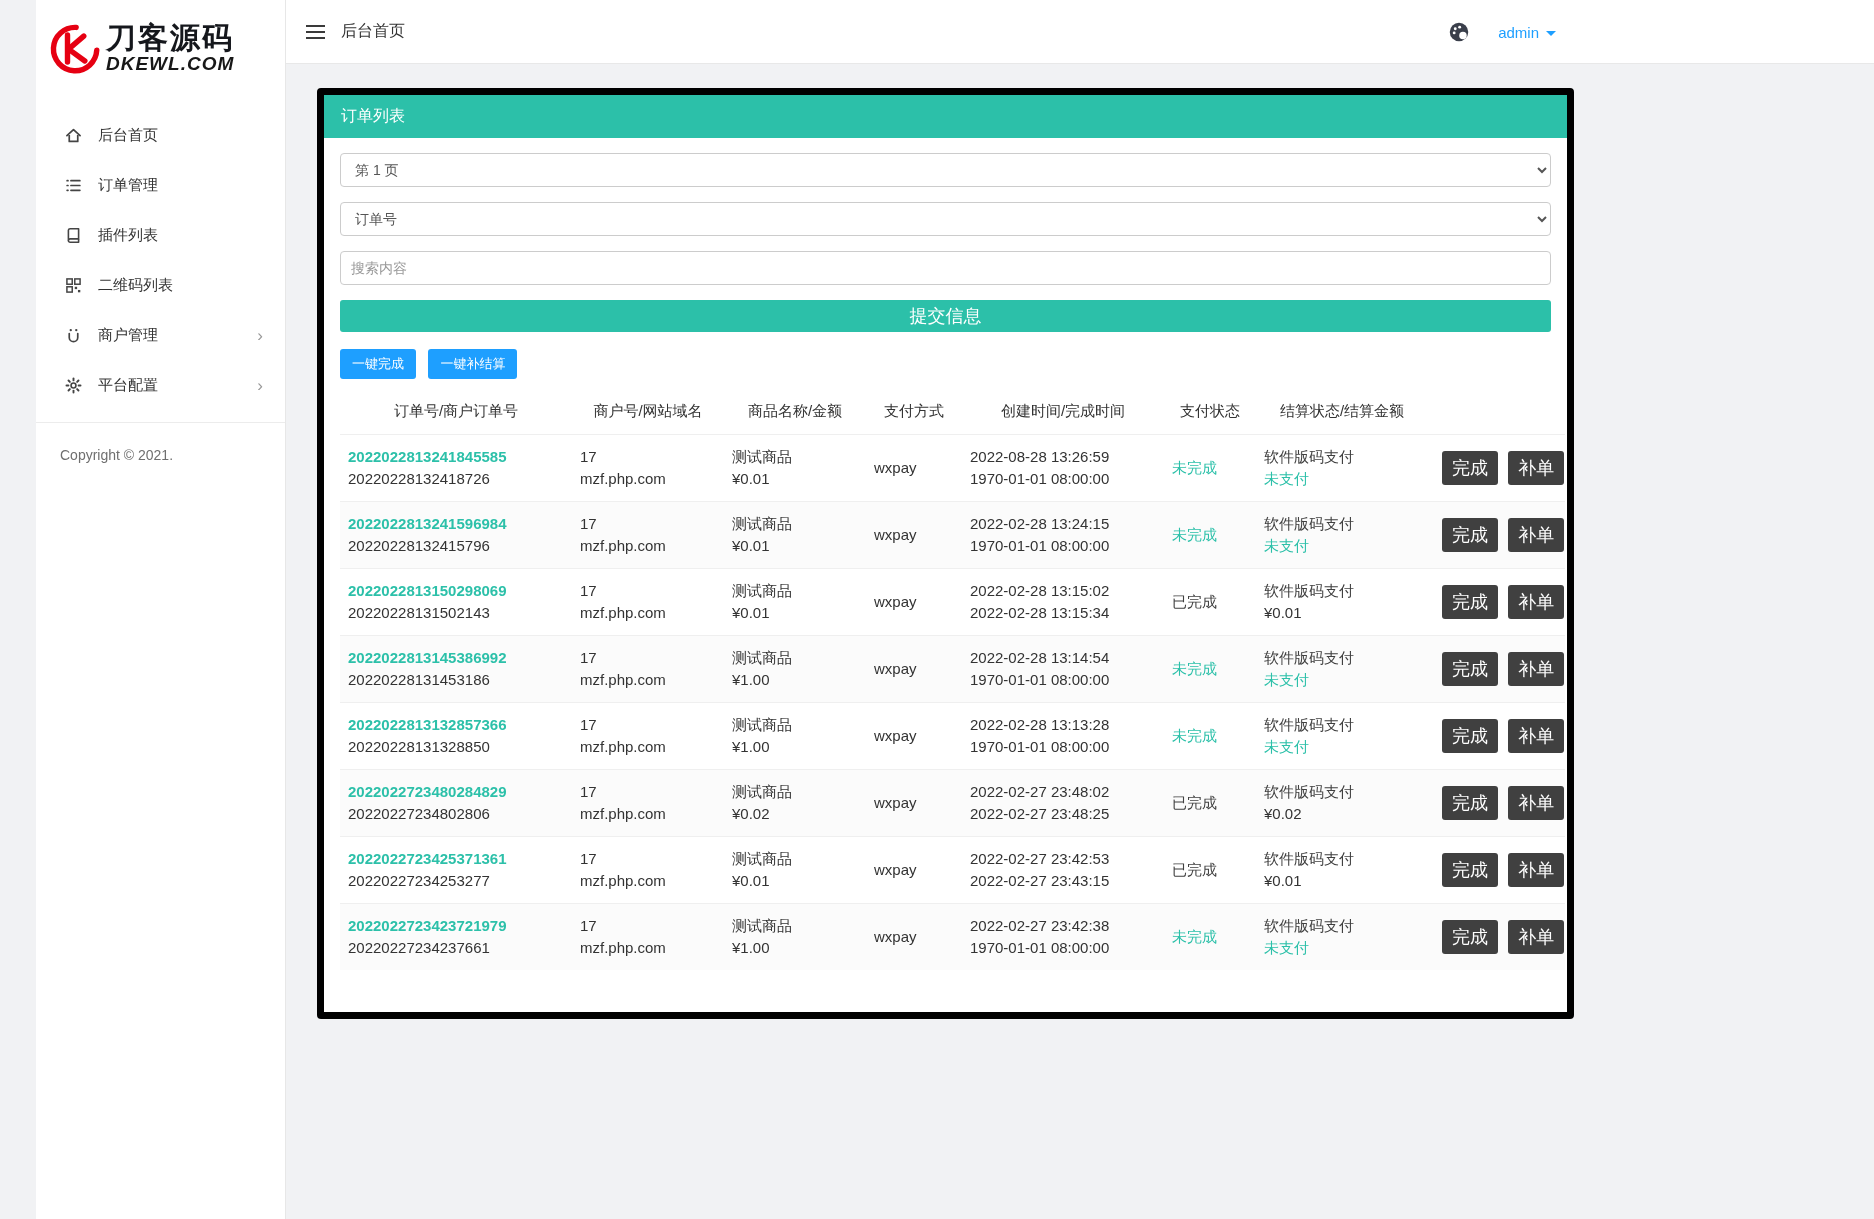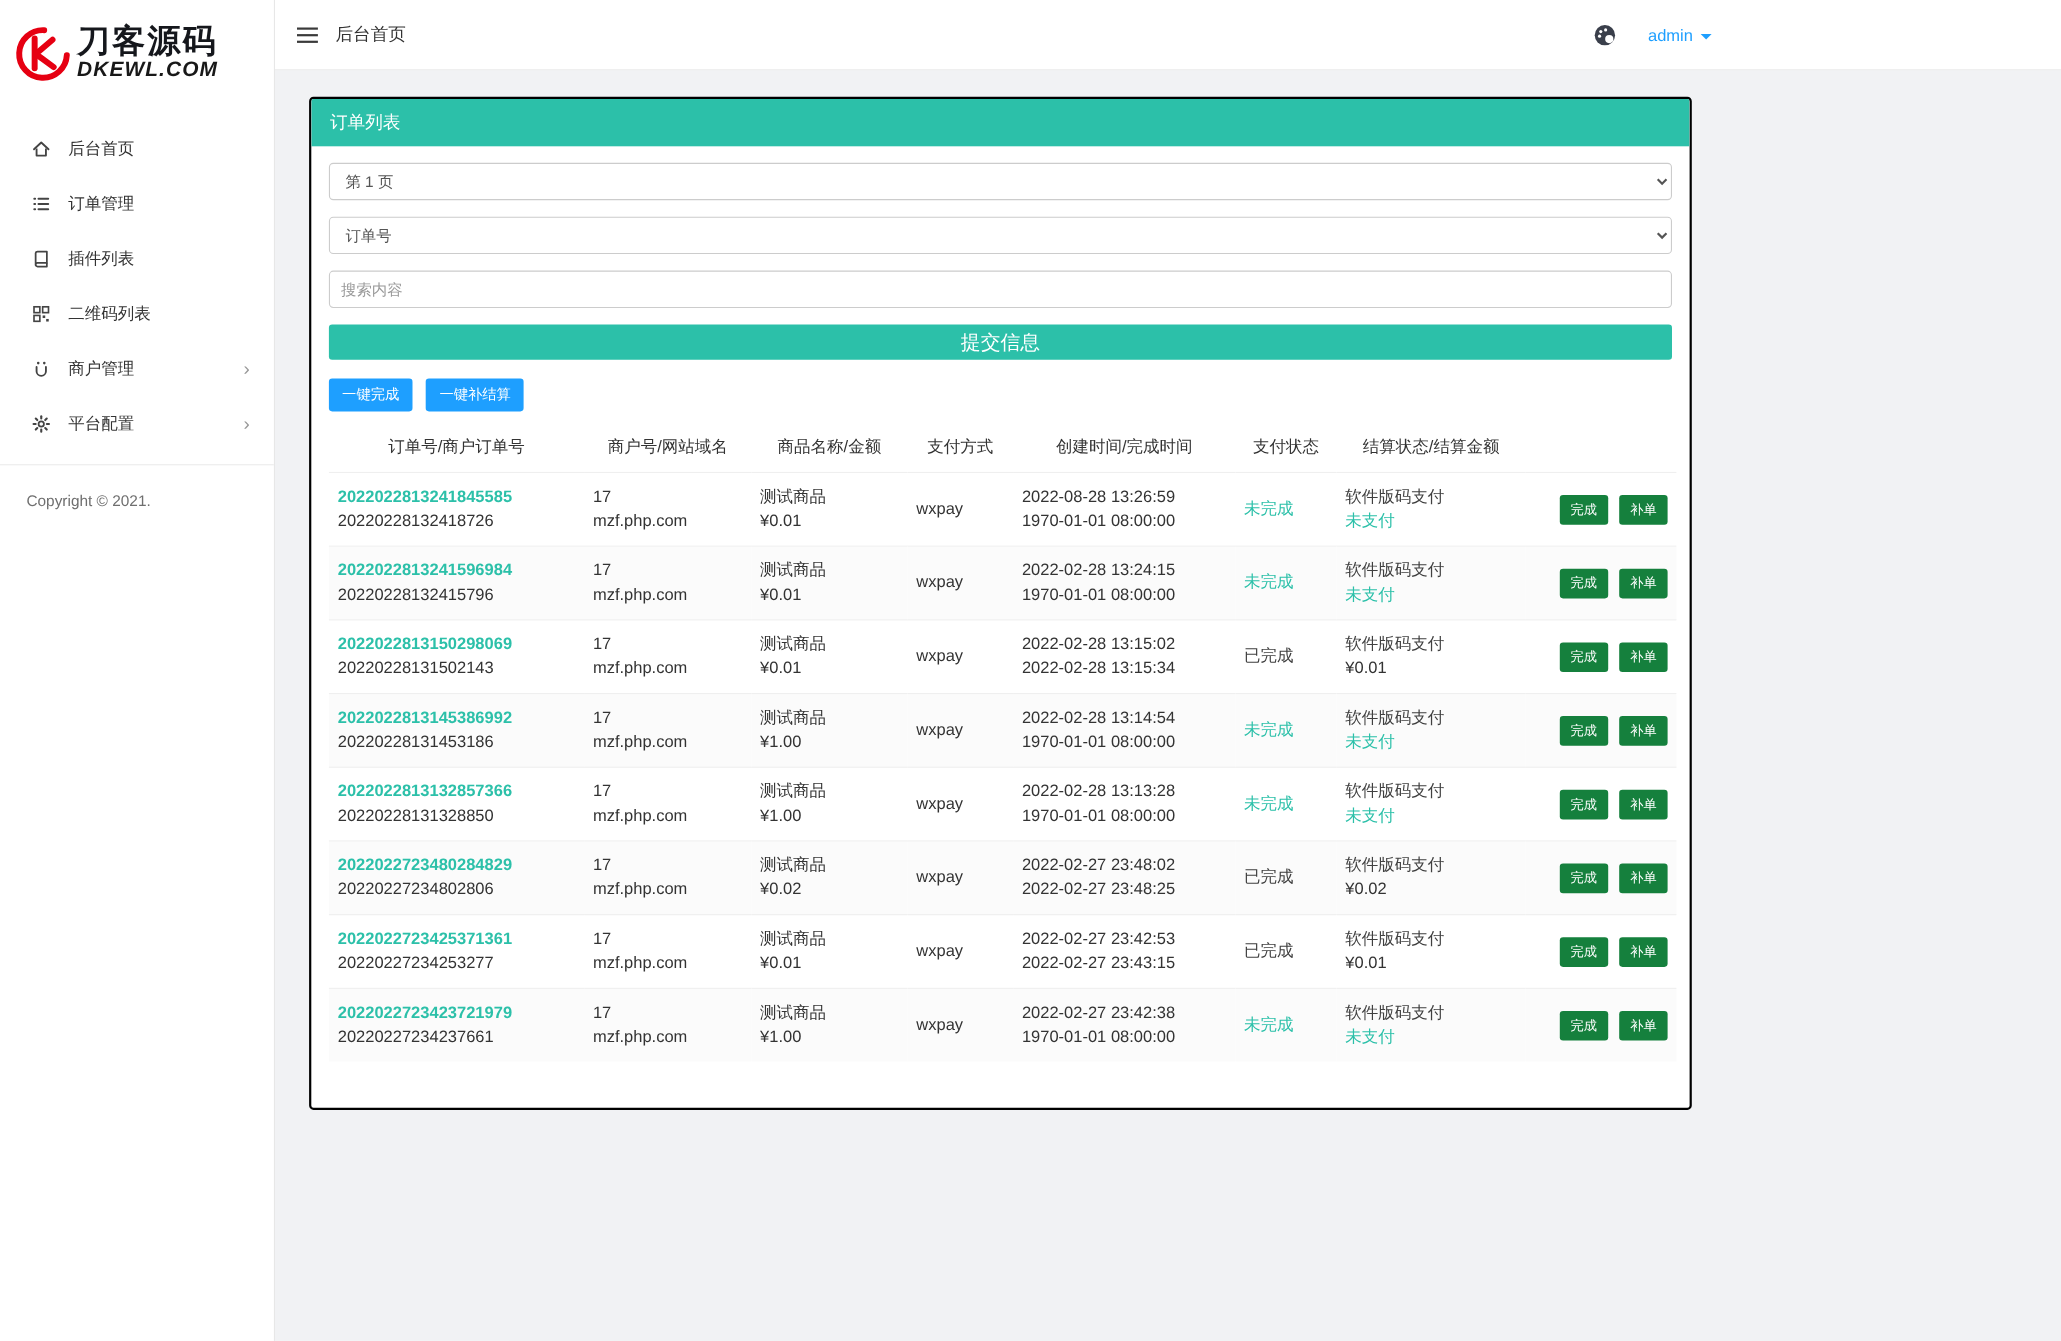--- a/index.html
+++ b/index.html
@@ -4,21 +4,21 @@
 <title>后台首页</title>
 <style>
   * { box-sizing: border-box; }
   html,body { margin:0; padding:0; }
   body {
     width:1874px; height:1219px; overflow:hidden;
     background:#f1f2f4;
     font-family:"Liberation Sans","DejaVu Sans",sans-serif;
     color:#333;
   }
-  .app { display:flex; width:100%; height:100%; }
+  .app { display:flex; width:100%; height:100%;padding-left:36px; }
 
   
   .sidebar {
     width:250px; flex:0 0 250px; background:#fff; height:100%;
     border-right:1px solid #e7e7e7; display:flex; flex-direction:column;
   }
   .logo { height:96px; display:flex; align-items:center; padding:0 12px; gap:6px; }
   .logo-mark { width:52px; height:52px; flex:0 0 52px; }
   .logo-text { line-height:1.05; }
   .logo-cn { font-size:30px; font-weight:900; color:#15171c; letter-spacing:2px; }
@@ -44,21 +44,21 @@
   .topbar-title { margin-left:14px; font-size:16px; color:#333; }
   .topbar-right { position:absolute; right:318px; top:0; height:64px; display:flex; align-items:center; gap:28px;justify-content:flex-end; }
   .palette-btn { width:22px; height:22px; cursor:pointer; display:inline-flex; }
   .admin-dd { display:flex; align-items:center; gap:7px; cursor:pointer; }
   .admin-name { color:#1e9fff; font-size:15px; }
   .caret-down { width:0; height:0; border-left:5px solid transparent; border-right:5px solid transparent; border-top:5px solid #1e9fff; display:inline-block; margin-top:2px; }
 
   .content { flex:1; padding:24px 0 0 31px; overflow:hidden; }
 
   
-  .card { width:1257px; background:#fff; border:2px solid #000000; border-radius:4px; overflow:hidden; }
+  .card { width:1257px; background:#fff; border:7px solid #000000; border-radius:4px; overflow:hidden; }
   .card-header { background:#2cc0a9; color:#fff; font-size:16px; padding:11px 17px; }
   .card-body { padding:15px 16px 42px; }
 
   .form-select, .form-input {
     width:100%; height:34px; border:1px solid #ccc; border-radius:4px;
     color:#555; font-size:14px; padding:0 10px; background:#fff; margin-bottom:15px;
     font-family:"Liberation Sans","DejaVu Sans",sans-serif; outline:none;
   }
   .form-input::placeholder { color:#999; }
 
@@ -87,22 +87,22 @@
   .col-status  { width:92px;  }
   .col-settle  { width:172px; }
   .col-actions { width:137px; }
 
   .order-link { color:#2cc0a9; font-weight:700; text-decoration:none; display:block; cursor:pointer; }
   .status-teal { color:#2cc0a9; }
   .status-green { color:#404040; }
   .text-dark { color:#333; }
   .actions-cell { text-align:right; white-space:nowrap; }
   .btn-small {
-    background:#15803d; color:#fff; border:none; border-radius:3px;
-    padding:5px 10px; font-size:12px; margin-left:6px; cursor:pointer;
+    background:#404040; color:#fff; border:none; border-radius:3px;
+    padding:5px 10px; font-size:18px; margin-left:6px; cursor:pointer;
     font-family:"Liberation Sans","DejaVu Sans",sans-serif;
   }
 </style>
 </head>
 <body>
 
 <div class="app">
 
   <aside class="sidebar">
     <div class="logo">

